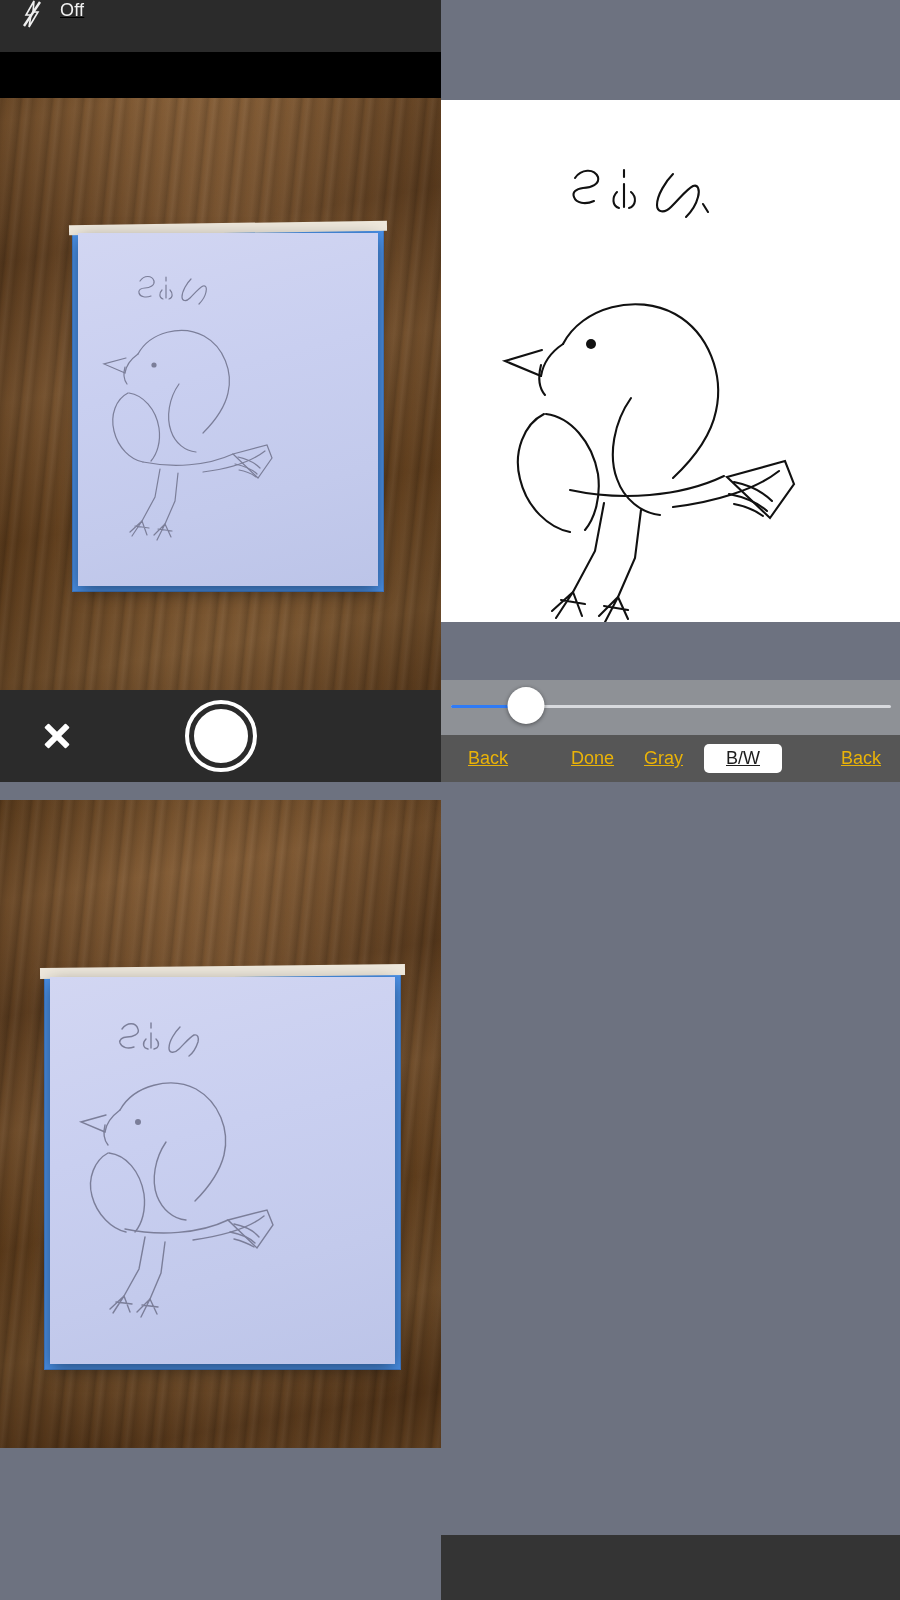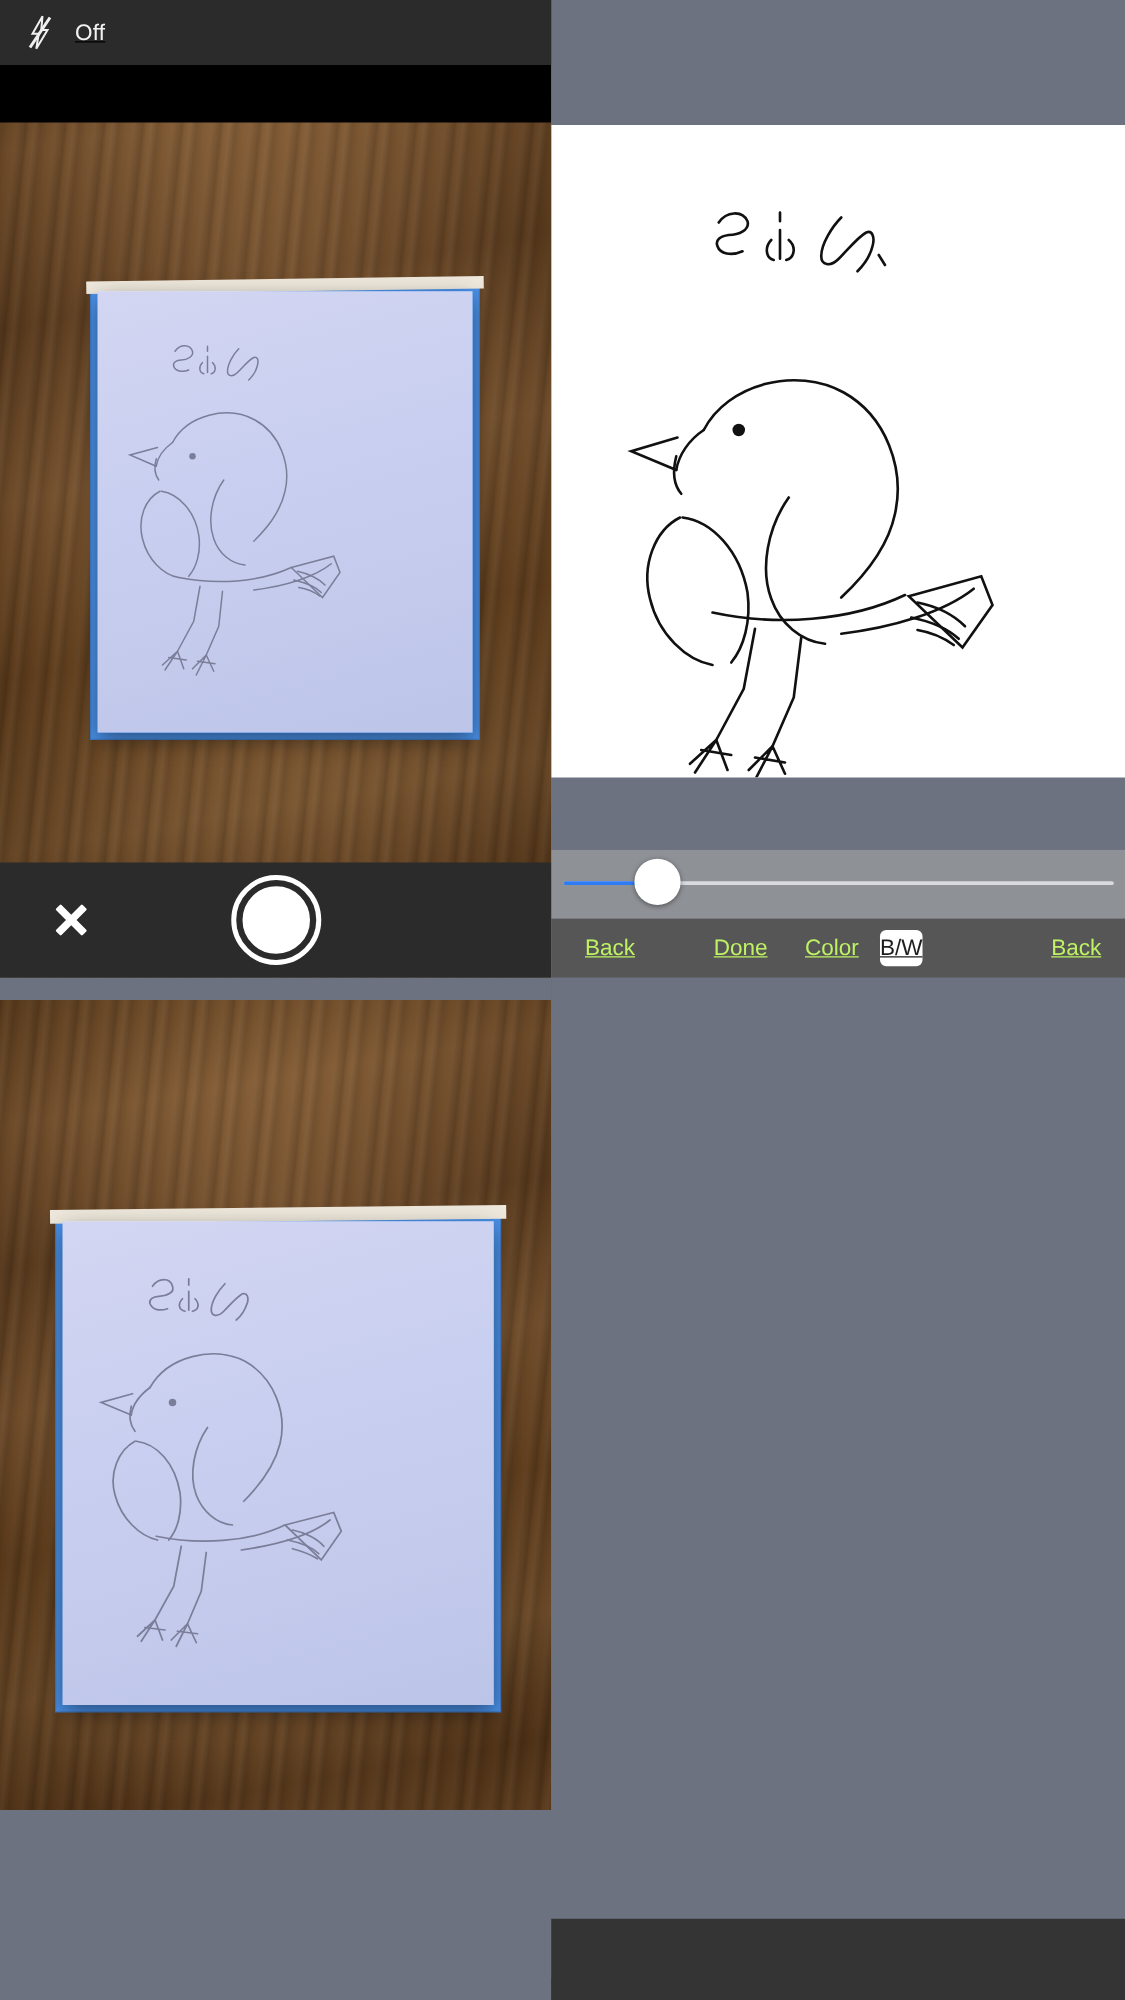--- a/index.html
+++ b/index.html
@@ -54,21 +54,21 @@
   .paper-edge-white {
     position:absolute;
     background: #efe9dd;
   }
   .drawing { position: absolute; inset: 0; }
 
   
   .cam-topbar {
     position: absolute; left: 0; top: 0; width: 492px; height: 52px;
     background: #2b2b2b;
-    display: flex; align-items: center; gap: 18px;
+    display: flex; gap: 18px;
     padding-left: 22px;
     z-index: 5;
     text-decoration: underline;
   }
   .flash-off-icon { width: 20px; height: 28px; position: relative; display:block; }
   .cam-topbar .label {
     color: #f2f2f2; font-size: 18px; letter-spacing: 0.2px;
   }
   .cam-letterbox {
     position: absolute; left:0; top: 52px; width: 441px; height: 46px;
@@ -142,30 +142,30 @@
     width: 37px; height: 37px; border-radius: 50%;
     background: #fff; box-shadow: 0 1px 4px rgba(0,0,0,0.45);
     transform: translateX(-50%);
   }
   .filter-bar {
     position: absolute; left: 0; top: 735px; width: 459px; height: 47px;
     background: #565656;
     display: flex; align-items: center;
   }
   .filter-bar .fb {
-    color: #bef264; font-size: 18px; text-decoration: underline;
+    color: #eab308; font-size: 18px; text-decoration: underline;
     cursor: pointer; white-space: nowrap;
   }
   .fb-back   { position: absolute; left: 27px; }
   .fb-color  { position: absolute; left: 130px; }
   .fb-gray   { position: absolute; left: 203px; }
   .fb-bw {
     position: absolute; left: 263px;
     background: #fff; color: #1d1d1d !important;
-    padding: 4px 0; border-radius: 5px;
+    padding: 4px 22px; border-radius: 5px;
   }
   .fb-done   { position: absolute; right: 19px; }
 
   
   .status-bar {
     position: absolute; left: 0; top: 782px; width: 459px; height: 28px;
     background: #3a3a3c;
     display: flex; align-items: center;
     color: #fff; font-size: 15px;
   }
@@ -290,21 +290,21 @@
     <div class="slider-track-bg"></div>
     <div class="slider">
       <div class="rail"></div>
       <div class="fill" id="slider-fill" style="width: 17%; background: rgb(47, 123, 246);"></div>
       <div class="thumb" id="slider-thumb" style="left: 17%;"></div>
     </div>
 
     <div class="filter-bar">
       <span class="fb fb-back">Back</span>
       <span class="fb fb-color">Done</span>
-      <span class="fb fb-gray">Color</span>
+      <span class="fb fb-gray">Gray</span>
       <span class="fb fb-bw">B/W</span>
       <span class="fb fb-done">Back</span>
     </div>
   </div>
 
   <div class="quad" id="q-bottomleft">
     <div class="photo-wood" style="height:648px;"></div>
 
     <div class="paper-wrap" style="left:50px; top:177px; width:345px; height:387px;">
       <div class="paper-outline"></div>

